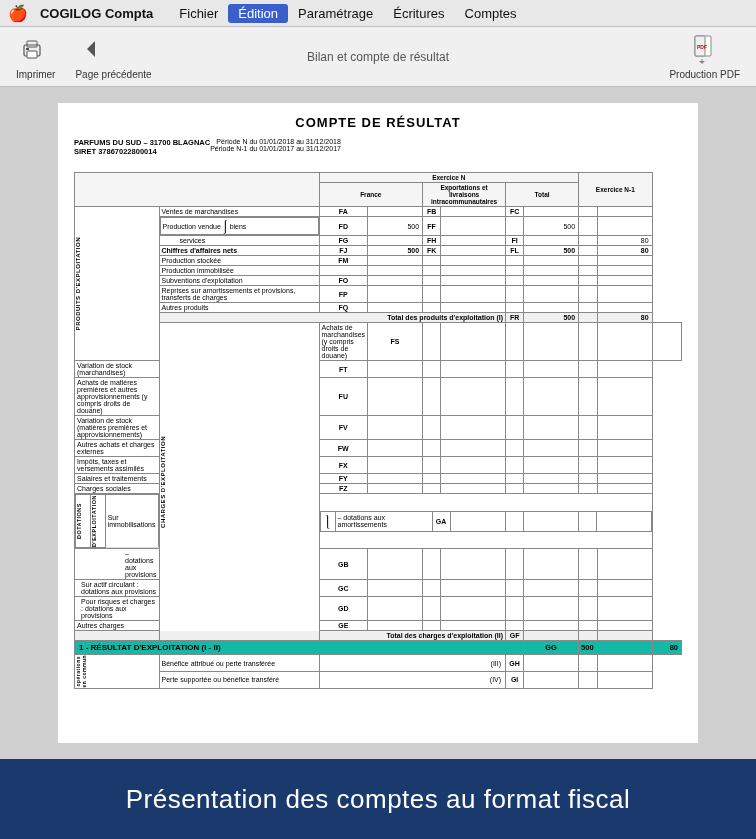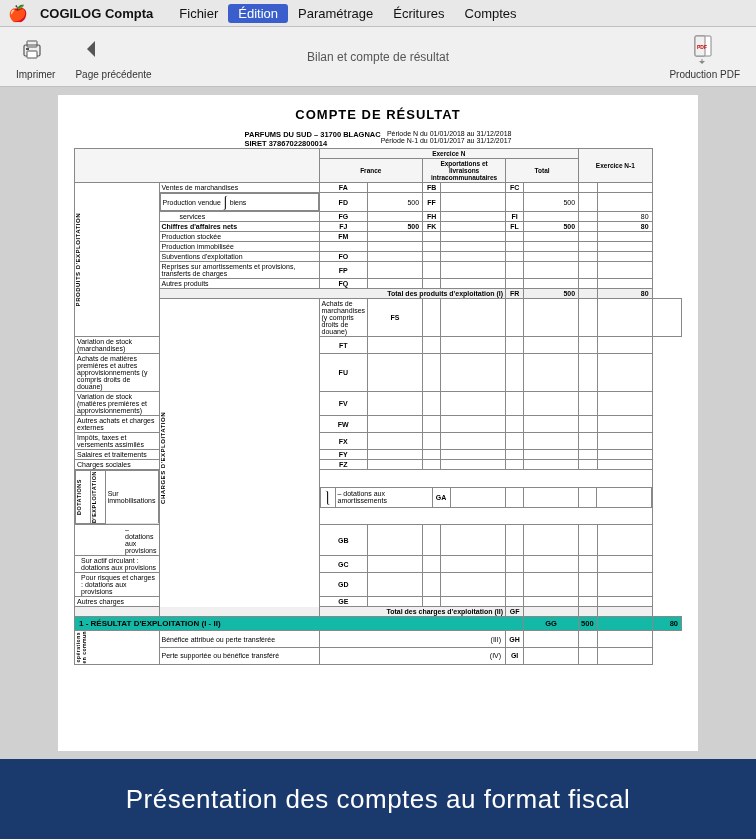--- a/index.html
+++ b/index.html
@@ -87,21 +87,21 @@
       display: flex;
       flex-direction: column;
       align-items: center;
       gap: 4px;
       cursor: pointer;
     }
 
     
     .main-area {
       background: #d0d0d0;
-      padding: 8px;
+      padding: 16px;
       height: calc(839px - 27px - 60px - 80px);
       overflow: hidden;
       display: flex;
       justify-content: center;
     }
 
     
     .document {
       background: white;
       width: 640px;
@@ -111,23 +111,23 @@
     }
     .doc-title {
       text-align: center;
       font-size: 13px;
       font-weight: bold;
       margin-bottom: 8px;
       letter-spacing: 1px;
     }
     .doc-header {
       display: flex;
-      justify-content: center;
+      justify-content: flex-start;
       font-size: 7.5px;
-      margin-bottom: 0;
+      margin-bottom: 16px;
     }
     .doc-header-left { font-weight: bold; }
     .doc-header-right { text-align: right; font-size: 7px; }
 
     
     .doc-table {
       width: 100%;
       border-collapse: collapse;
       font-size: 7px;
     }

